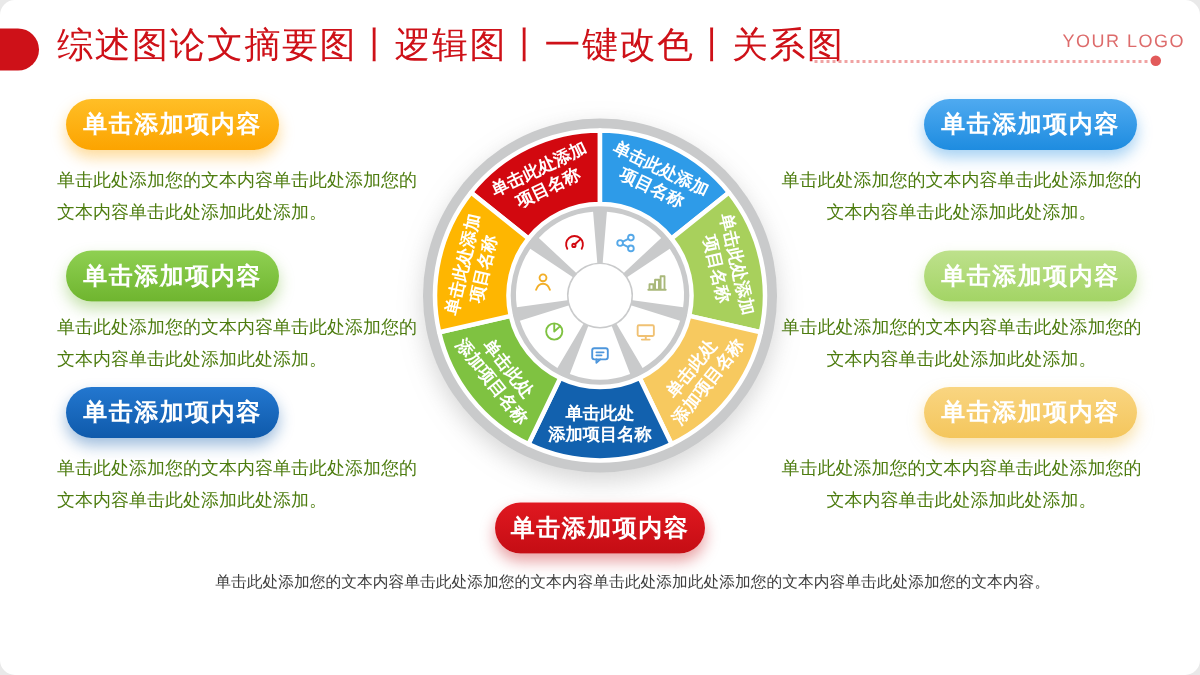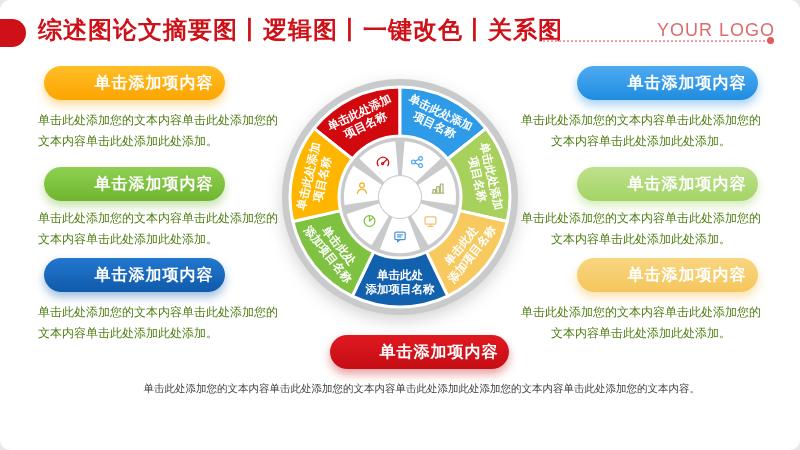--- a/index.html
+++ b/index.html
@@ -1,27 +1,27 @@
 <!DOCTYPE html>
 <html><head>
 <meta charset="utf-8">
 <style>
   html,body{margin:0;padding:0;background:#e9e9e9;font-family:"Liberation Sans","DejaVu Sans",sans-serif;}
   .slide{position:relative;width:800px;height:450px;background:#ffffff;border-radius:10px;overflow:hidden;margin:0 auto;}
 
   
   .title-tab{position:absolute;left:0;top:19px;width:26px;height:28px;background:#ce1118;border-radius:0 14px 14px 0;}
-  .page-title{position:absolute;left:38px;top:14px;font-size:24px;font-weight:700;color:#ce1118;letter-spacing:1px;white-space:nowrap;}
+  .page-title{position:absolute;left:38px;top:14px;font-size:24px;font-weight:400;color:#ce1118;letter-spacing:1px;white-space:nowrap;}
   .dotted-line{position:absolute;left:543px;top:40px;width:222px;border-top:2px dotted #f0a3a3;}
   .dot-end{position:absolute;left:767px;top:37px;width:7px;height:7px;border-radius:50%;background:#e25a5a;}
-  .logo{position:absolute;right:25px;top:20px;font-size:18px;color:#dd6b6b;letter-spacing:1px;}
+  .logo{position:absolute;right:10px;top:20px;font-size:12px;color:#dd6b6b;letter-spacing:1px;}
 
   
   .pill{height:34px;width:142px;border-radius:17px;color:#fff;font-weight:700;font-size:16px;
-        display:flex;align-items:center;justify-content:center;letter-spacing:1px;padding-left:39px;}
+        display:flex;align-items:center;justify-content:center;letter-spacing:1px;}
   .col-item{position:absolute;width:242px;}
   .left-col .pill{margin-left:6px;}
   .right-col .pill{margin-left:auto;margin-right:4px;}
   .body-text{position:absolute;width:242px;font-size:12px;line-height:21px;color:#4d7c0f;}
   .right-text{text-align:center;}
 
   .c-orange  {background:linear-gradient(180deg,#ffbe26,#fca400);box-shadow:0 5px 10px rgba(252,164,0,.4);}
   .c-green   {background:linear-gradient(180deg,#8fd052,#6fb52f);box-shadow:0 5px 10px rgba(111,181,47,.4);}
   .c-dkblue  {background:linear-gradient(180deg,#2377cf,#0f5aab);box-shadow:0 5px 10px rgba(15,90,171,.4);}
   .c-blue    {background:linear-gradient(180deg,#4faaf0,#1e8ce0);box-shadow:0 5px 10px rgba(30,140,224,.4);}

